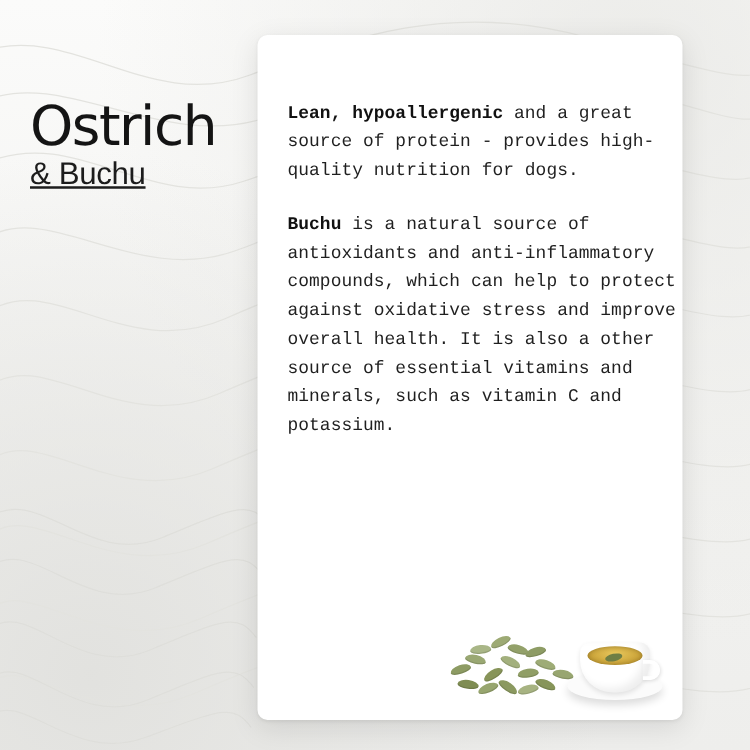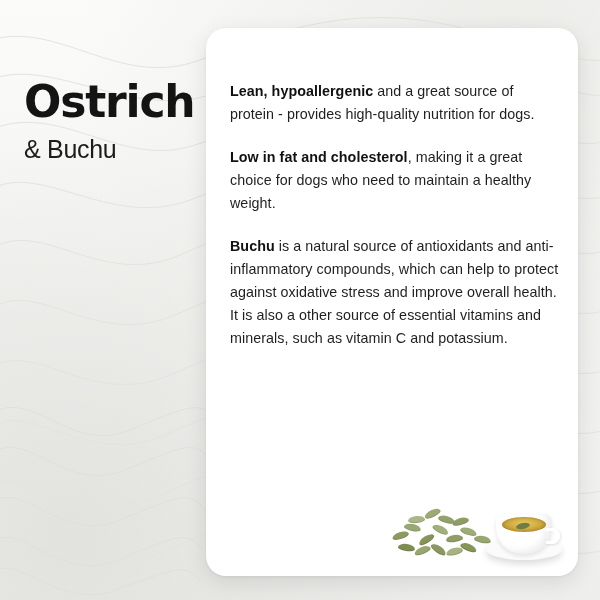--- a/index.html
+++ b/index.html
@@ -39,47 +39,49 @@
     width: 210px;
     height: 600px;
   }
   .title {
     position: absolute;
     left: 24px;
     top: 78px;
     width: 190px;
     font-size: 44px;
     line-height: 48px;
-    font-weight: bold;
+    font-weight: normal;
     letter-spacing: -1.2px;
     color: #141414;
     font-family: "DejaVu Sans", sans-serif;
   }
   .subtitle {
     position: absolute;
     left: 24px;
-    top: 134px;
+    top: 124px;
     width: 190px;
     font-size: 25px;
     line-height: 30px;
     font-weight: normal;
     color: #1c1c1c;
     letter-spacing: -0.3px;
+    text-decoration: underline;
   }
 
   .card {
     position: absolute;
     left: 206px;
     top: 28px;
-    width: 372px;
+    width: 340px;
     height: 548px;
     background: #ffffff;
-    border-radius: 20px;
+    border-radius: 8px;
     box-shadow: 0 6px 22px rgba(0,0,0,0.10), 0 1px 3px rgba(0,0,0,0.06);
     overflow: hidden;
+    font-family: Liberation Mono, monospace;
   }
   .card-body {
     position: absolute;
     left: 24px;
     top: 52px;
     width: 330px;
   }
   .para {
     font-size: 14.3px;
     line-height: 23px;
@@ -203,23 +205,20 @@
 
   <div class="left-panel">
     <div class="title">Ostrich</div>
     <div class="subtitle">&amp; Buchu</div>
   </div>
 
   <div class="card">
     <div class="card-body">
       <p class="para">
         <b>Lean, hypoallergenic</b><span> and a great source of protein - provides high-quality nutrition for dogs.</span>
-      </p>
-      <p class="para">
-        <b>Low in fat and cholesterol</b><span>, making it a great choice for dogs who need to maintain a healthy weight.</span>
       </p>
       <p class="para">
         <b>Buchu</b><span> is a natural source of antioxidants and anti-inflammatory compounds, which can help to protect against oxidative stress and improve overall health. It is also a other source of essential vitamins and minerals, such as vitamin C and potassium.</span>
       </p>
     </div>
 
     <div class="photo">
       <div class="herb-pile">
         <div class="leaf" style="left:4px; top:30px; transform:rotate(-18deg); background:#8d9b63;"></div>
         <div class="leaf" style="left:16px; top:22px; transform:rotate(12deg); background:#9aa873;"></div>

